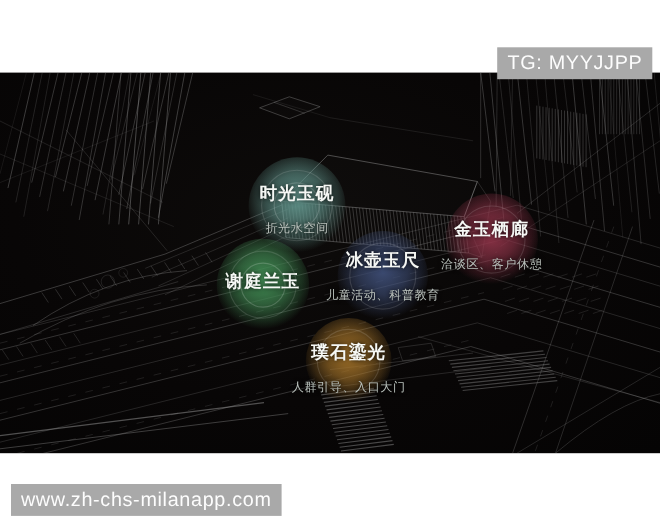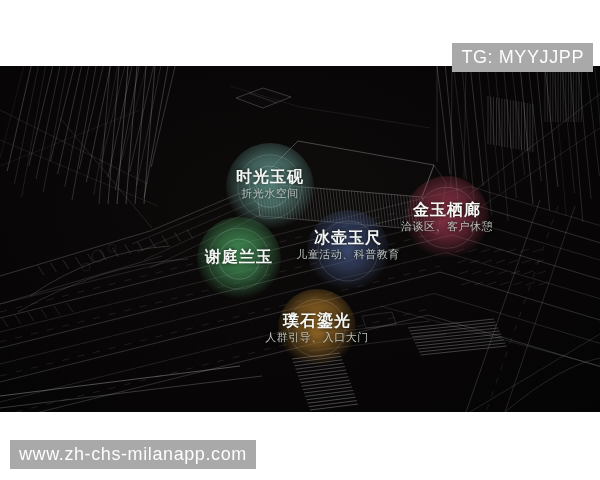--- a/index.html
+++ b/index.html
@@ -23,21 +23,21 @@
   .bubble{position:absolute;width:0;height:0;}
   .glow,.ring{position:absolute;border-radius:50%;transform:translate(-50%,-50%);}
   .glow{width:var(--d);height:var(--d);left:0;top:0;}
   .ring{border:1px solid rgba(255,255,255,.13);left:0;top:0;}
   .r1{width:calc(var(--d)*.72);height:calc(var(--d)*.72);}
   .r2{width:calc(var(--d)*.46);height:calc(var(--d)*.46);border-color:rgba(255,255,255,.18);}
   .zlabel{position:absolute;left:0;top:var(--ly);transform:translate(-50%,0);
           width:220px;text-align:center;}
   .ztitle{font-size:16px;font-weight:700;color:#f5f7f4;line-height:17px;
           text-shadow:0 0 5px rgba(0,0,0,.9);letter-spacing:1px;}
-  .zsub{font-size:11px;color:#b9c0bb;line-height:15px;margin-top:1px;
+  .zsub{font-size:11px;color:#b9c0bb;line-height:15px;margin-top:16px;
         text-shadow:0 0 4px rgba(0,0,0,.9);letter-spacing:.5px;}
 </style>
 </head>
 <body>
 
 <div class="canvas">
   <svg id="wire" width="600" height="346" viewBox="0 0 600 346">
       <line x1="24" y1="0" x2="0" y2="92" stroke="#9a9a9a" stroke-width="0.7" opacity="0.15001917460468558"></line>
       <line x1="31.2" y1="0" x2="7.199999999999999" y2="105" stroke="#9a9a9a" stroke-width="0.7" opacity="0.47226758095075727"></line>
       <line x1="38.4" y1="0" x2="14.399999999999999" y2="118" stroke="#9a9a9a" stroke-width="0.7" opacity="0.25123303937783137"></line>

